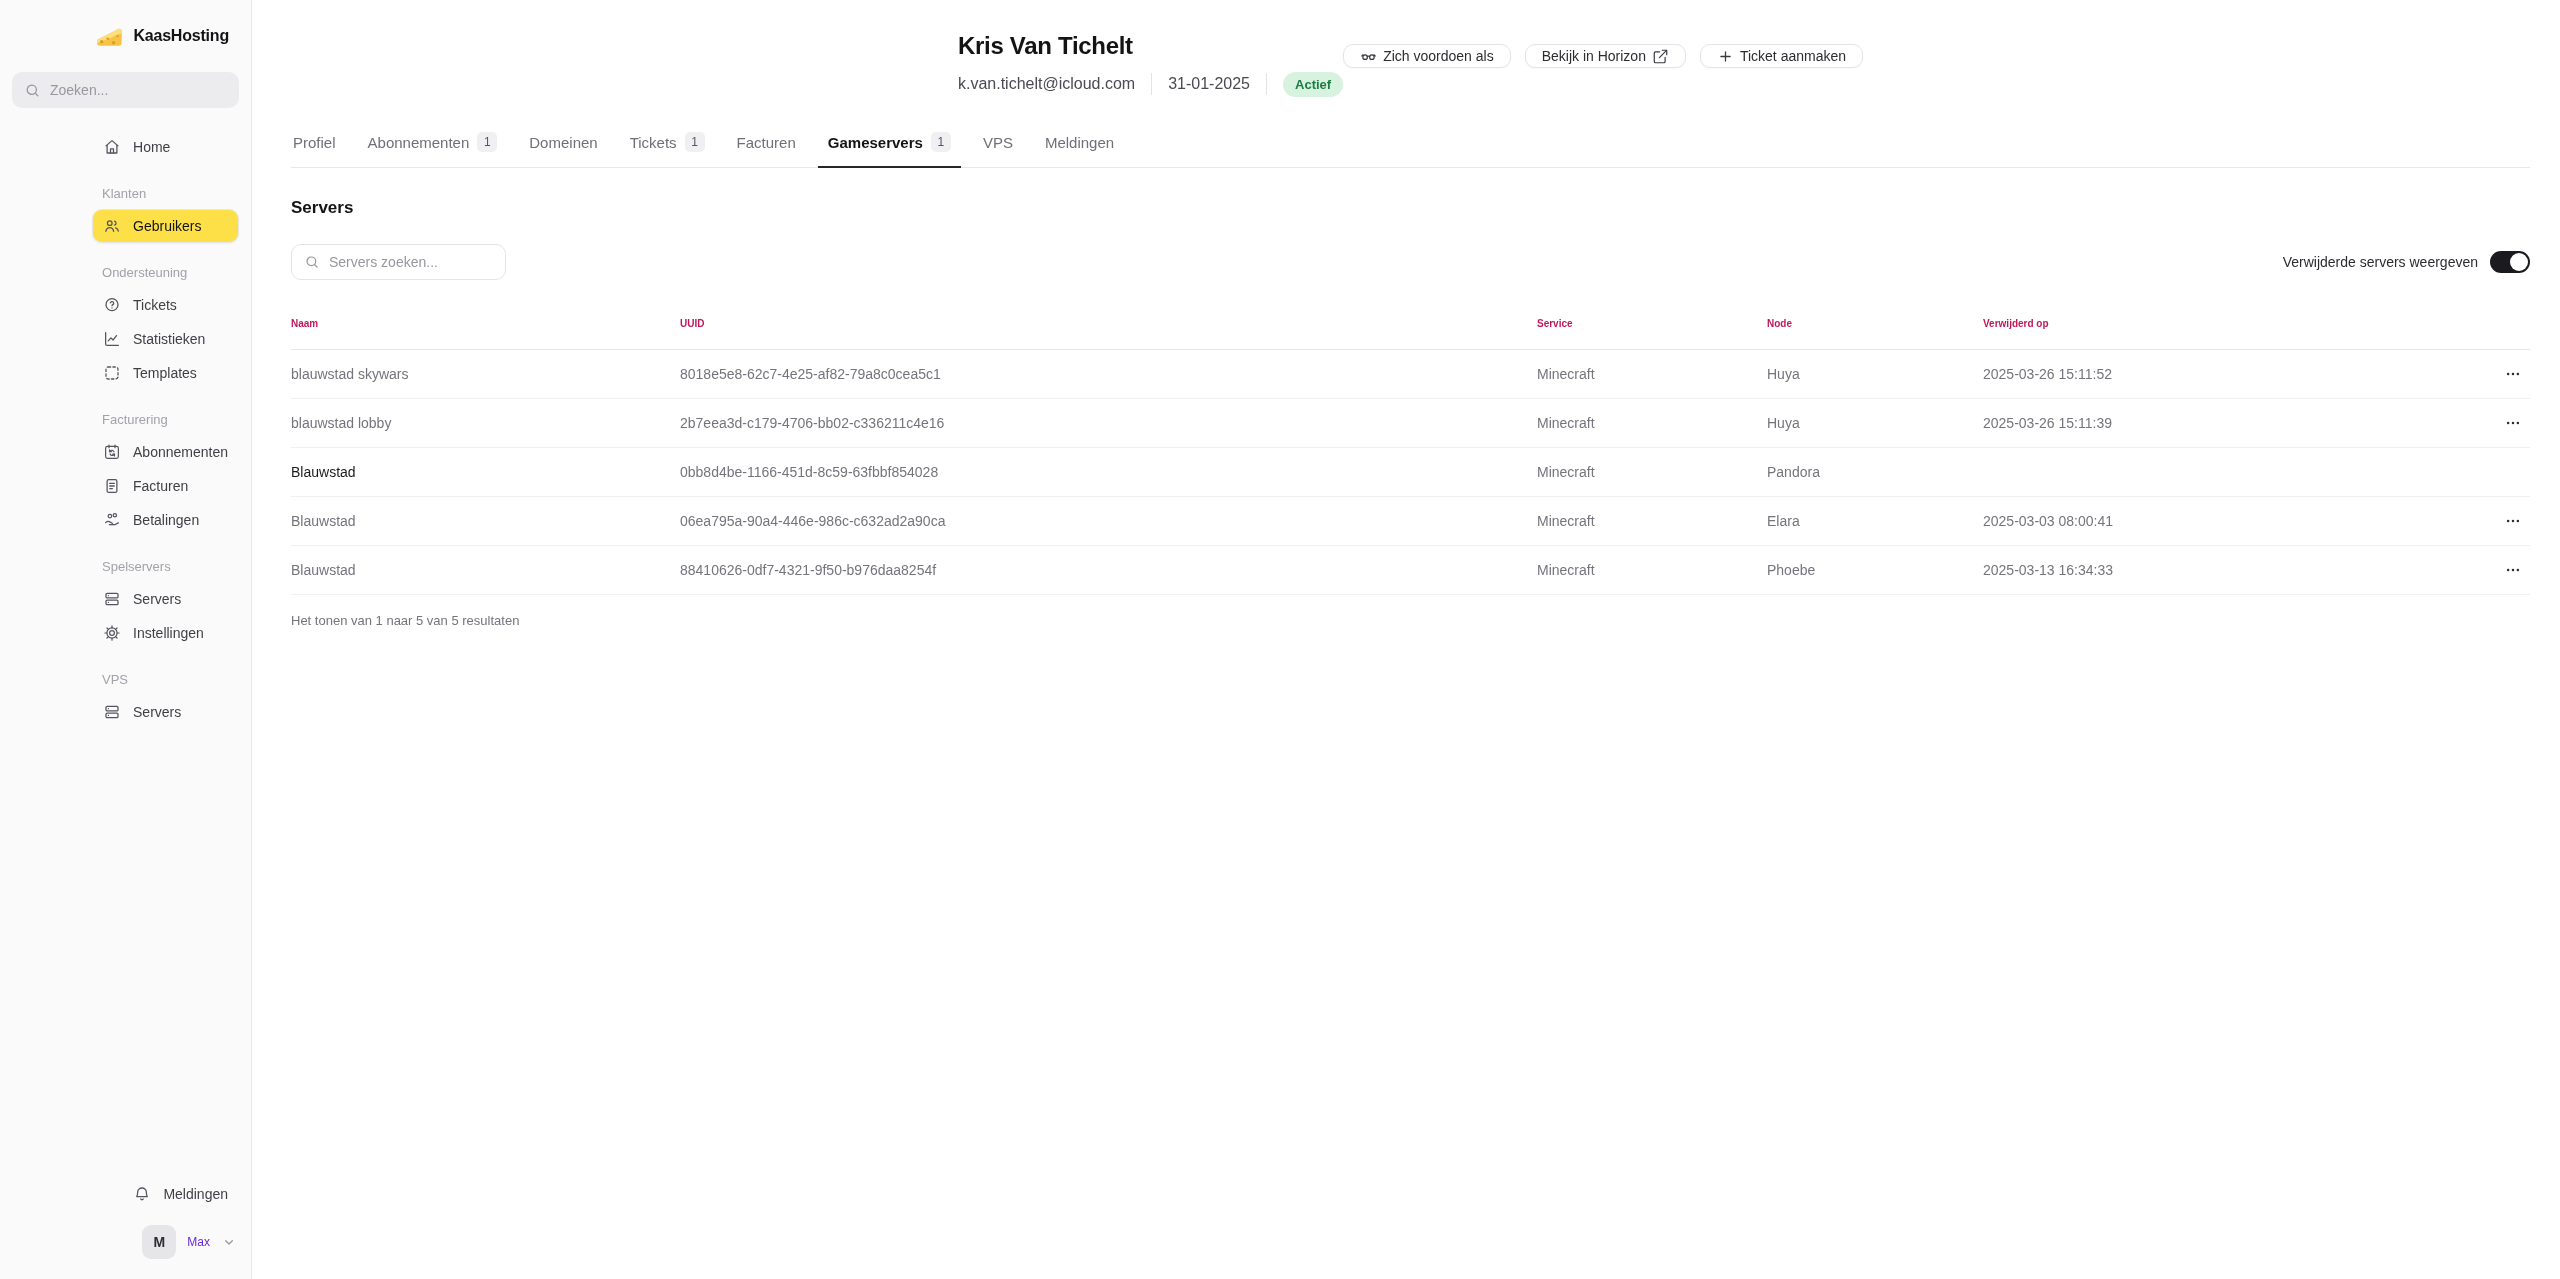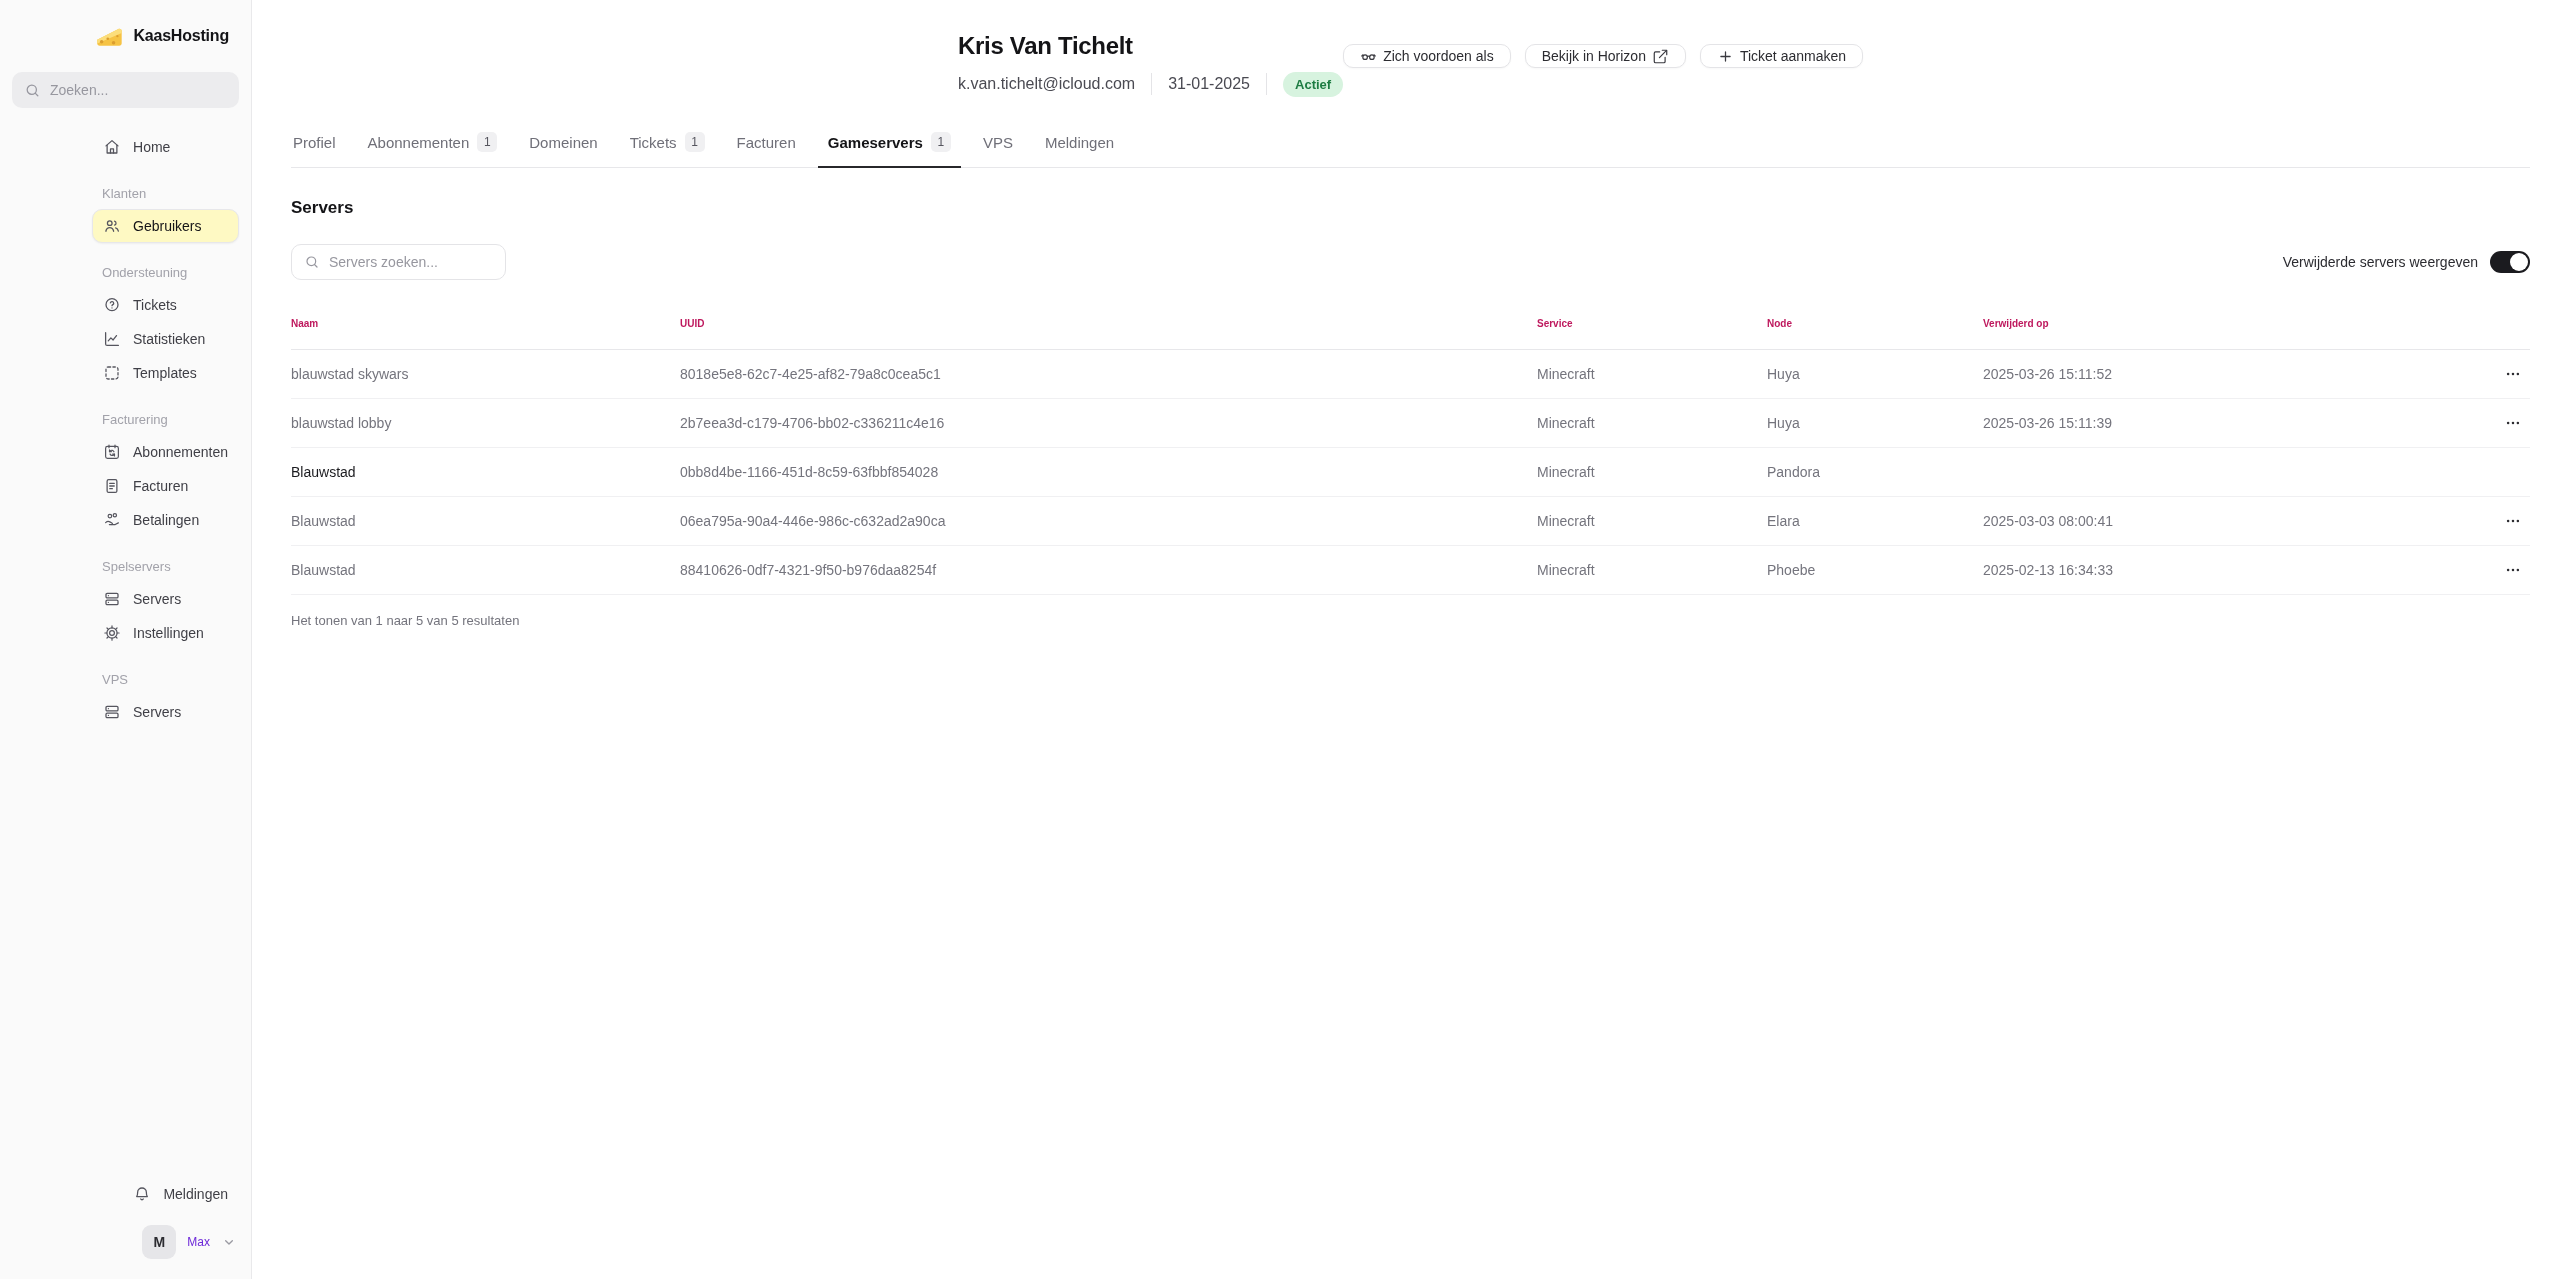--- a/index.html
+++ b/index.html
@@ -42,21 +42,21 @@
   .nav { margin-top: 22px; display: flex; flex-direction: column; }
   .section-label { font-size: 13px; color: #a2a2aa; margin: 22px 10px 8px 10px; }
   .nav-item {
     height: 34px; display: flex; align-items: center; gap: 12px;
     padding: 0 10px; border-radius: 10px;
     font-size: 14px; color: #3f3f46; cursor: pointer;
     border: 1px solid transparent;
   }
   .nav-item .icon { color: #55555e; }
   .nav-item.active {
-    background: #fef9c3; border-color: #e7e7ea;
+    background: #fde047; border-color: #e7e7ea;
     box-shadow: 0 1px 2px rgba(0,0,0,0.05);
     color: #141417; font-weight: 500;
   }
   .sb-spacer { flex: 1; }
   .user-row { display: flex; align-items: center; gap: 11px; margin-top: 14px; padding: 0 2px; cursor: pointer; }
   .avatar {
     width: 34px; height: 34px; border-radius: 9px; background: #e6e6e9;
     display: flex; align-items: center; justify-content: center;
     font-size: 14px; font-weight: 700; color: #2c2c31;
   }
@@ -533,21 +533,21 @@
             </svg>
           </button>
         </div>
       </div>
 
       <div class="trow body-row">
         <div class="cell name-cell">Blauwstad</div>
         <div class="cell">88410626-0df7-4321-9f50-b976daa8254f</div>
         <div class="cell">Minecraft</div>
         <div class="cell">Phoebe</div>
-        <div class="cell">2025-02-13 16:34:33</div>
+        <div class="cell">2025-03-13 16:34:33</div>
         <div class="cell actions-cell">
           <button class="ellipsis-btn">
             <svg viewBox="0 0 24 24">
               <circle cx="5.5" cy="12" r="1.7" fill="currentColor"></circle>
               <circle cx="12" cy="12" r="1.7" fill="currentColor"></circle>
               <circle cx="18.5" cy="12" r="1.7" fill="currentColor"></circle>
             </svg>
           </button>
         </div>
       </div>

